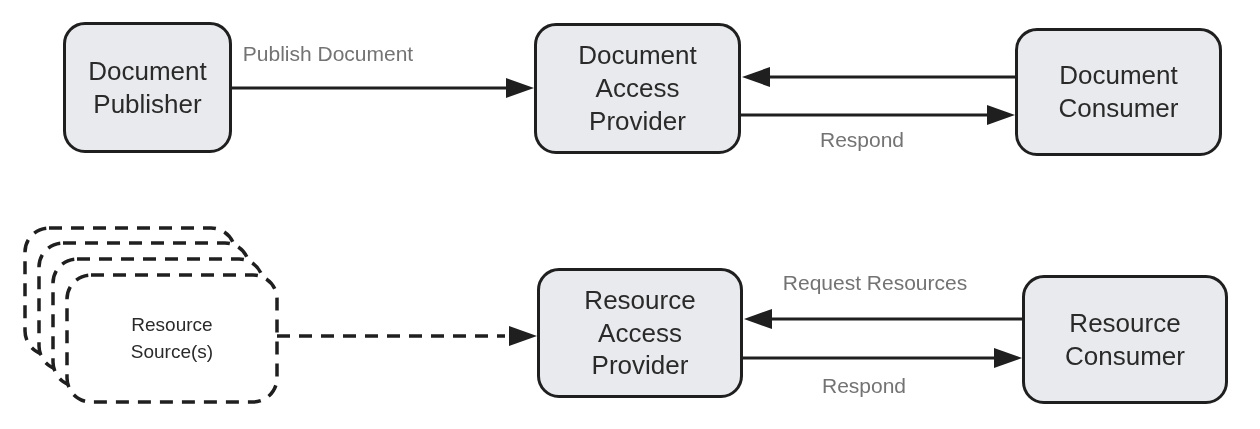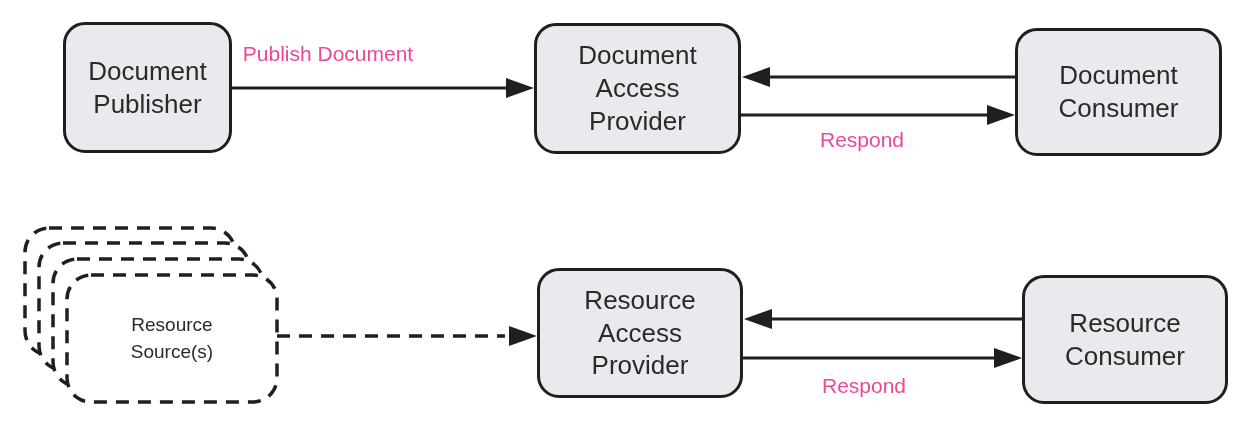--- a/index.html
+++ b/index.html
@@ -46,21 +46,21 @@
     text-align: center;
     font-size: 19px;
     line-height: 1.4;
     color: #2a2a2a;
     white-space: pre-line;
   }
   .edge-label {
     position: absolute;
     transform: translateX(-50%);
     font-size: 21px;
-    color: #ec4899;
+    color: #737373;
     white-space: nowrap;
   }
   .lbl-publish      { left: 328px; top: 42px;  }
   .lbl-req-docs     { left: 876px; top: 32px;  }
   .lbl-respond-top  { left: 862px; top: 128px; }
   .lbl-req-res      { left: 875px; top: 271px; }
   .lbl-respond-bot  { left: 864px; top: 374px; }
   .edge-line   { stroke: #1f1f1f; stroke-width: 3; fill: none; }
   .edge-dashed { stroke-dasharray: 13 9; stroke-width: 3.5; }
   .edge-head   { fill: #1f1f1f; stroke: none; }
@@ -129,16 +129,17 @@
 Provider</div>
 
   <div class="node res-consumer">Resource
 Consumer</div>
 
   <div class="edge-label lbl-publish">Publish Document</div>
 
 
   <div class="edge-label lbl-respond-top">Respond</div>
 
+  <div class="edge-label lbl-req-res">Request Resources</div>
 
   <div class="edge-label lbl-respond-bot">Respond</div>
 
 </div>
 
 </body></html>

